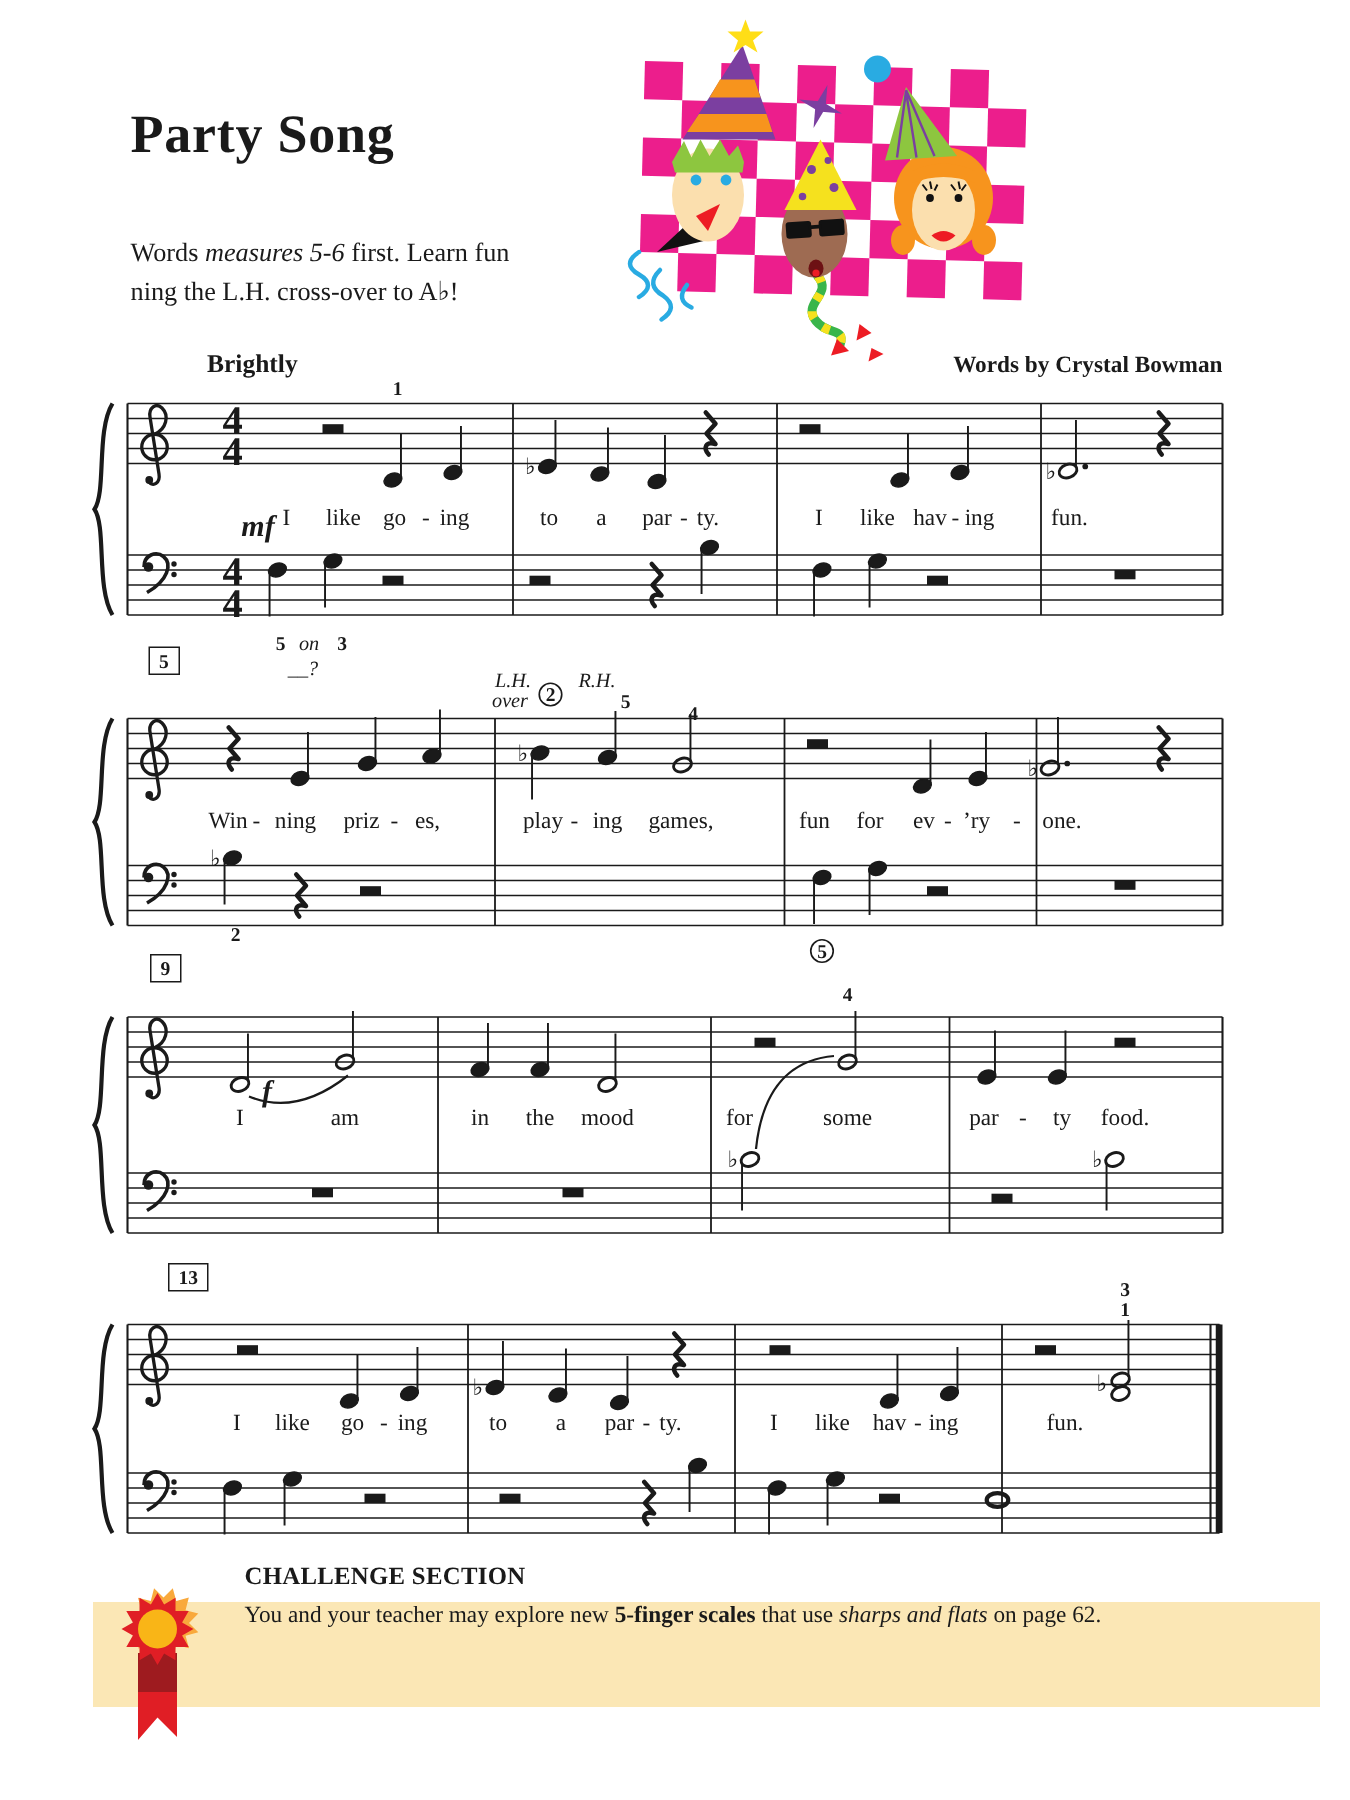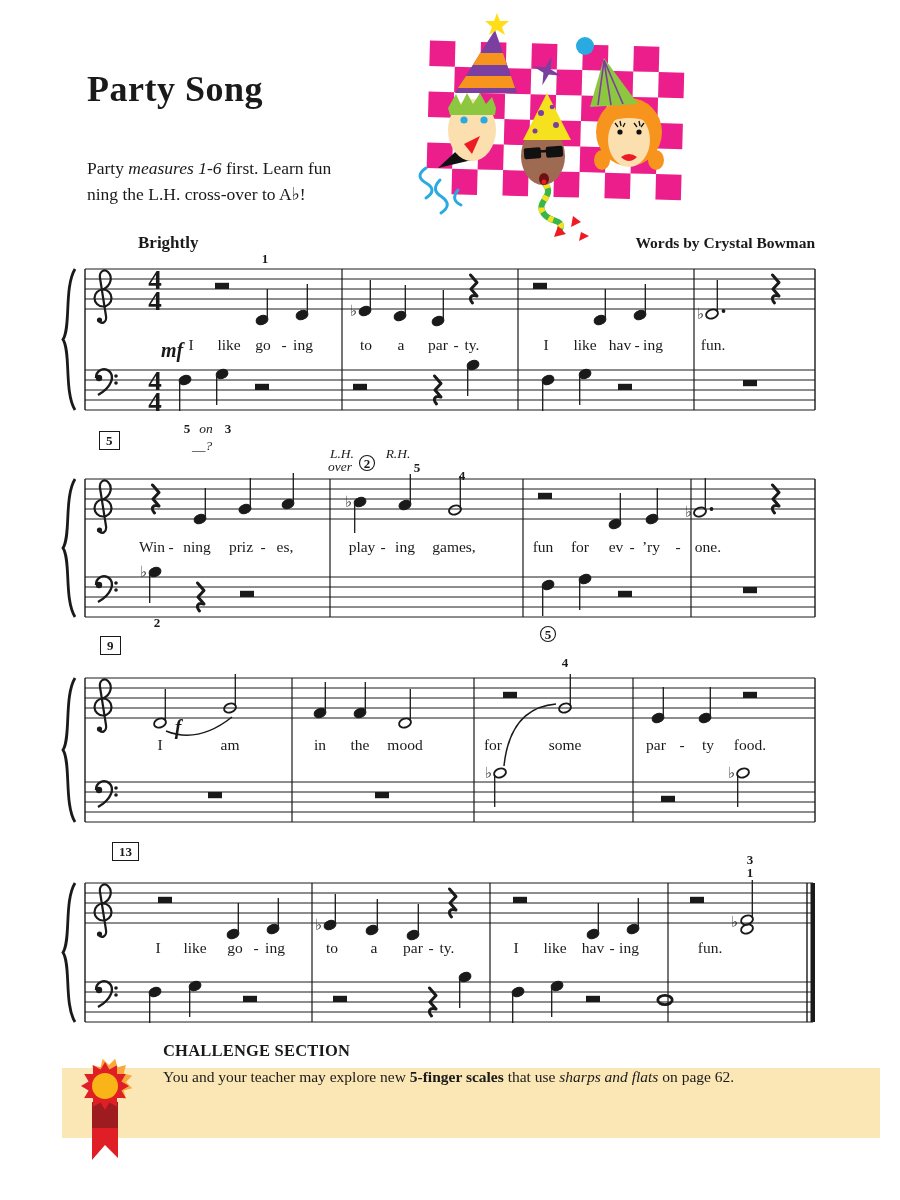--- a/index.html
+++ b/index.html
@@ -39,21 +39,21 @@
  .st-horn{stroke:#39B54A;stroke-width:6;fill:none;stroke-linecap:round}
  .st-horn-dash{stroke:#F5E11E;stroke-width:6;fill:none;stroke-dasharray:5 8;stroke-linecap:butt}
 </style></head>
 <body>
 
 <div class="page">
 
   <div class="title">Party Song</div>
 
   <div class="instr">
-    <span>Party </span><i>measures 1-6</i><span> first. Learn fun</span><br>
+    <span>Words </span><i>measures 5-6</i><span> first. Learn fun</span><br>
     <span>ning the L.H. cross-over to A♭!</span>
   </div>
 
   <svg class="illo" width="290" height="240" viewBox="0 0 290 240">
     <g transform="rotate(1.5 150 110)">
         <rect x="20" y="36" width="25.5" height="25.5" fill="#EC1E8C"></rect>
         <rect x="71" y="36" width="25.5" height="25.5" fill="#EC1E8C"></rect>
         <rect x="122" y="36" width="25.5" height="25.5" fill="#EC1E8C"></rect>
         <rect x="173" y="36" width="25.5" height="25.5" fill="#EC1E8C"></rect>
         <rect x="224" y="36" width="25.5" height="25.5" fill="#EC1E8C"></rect>

